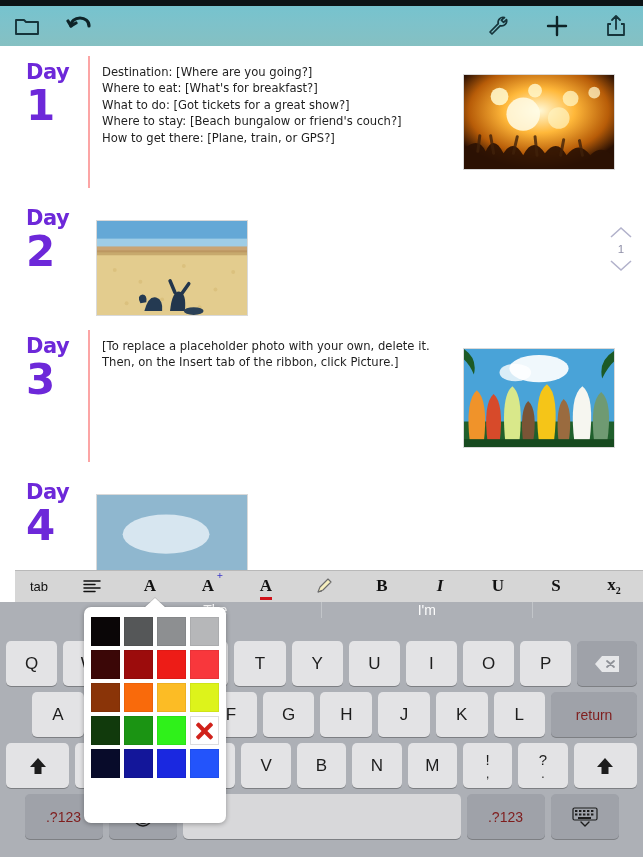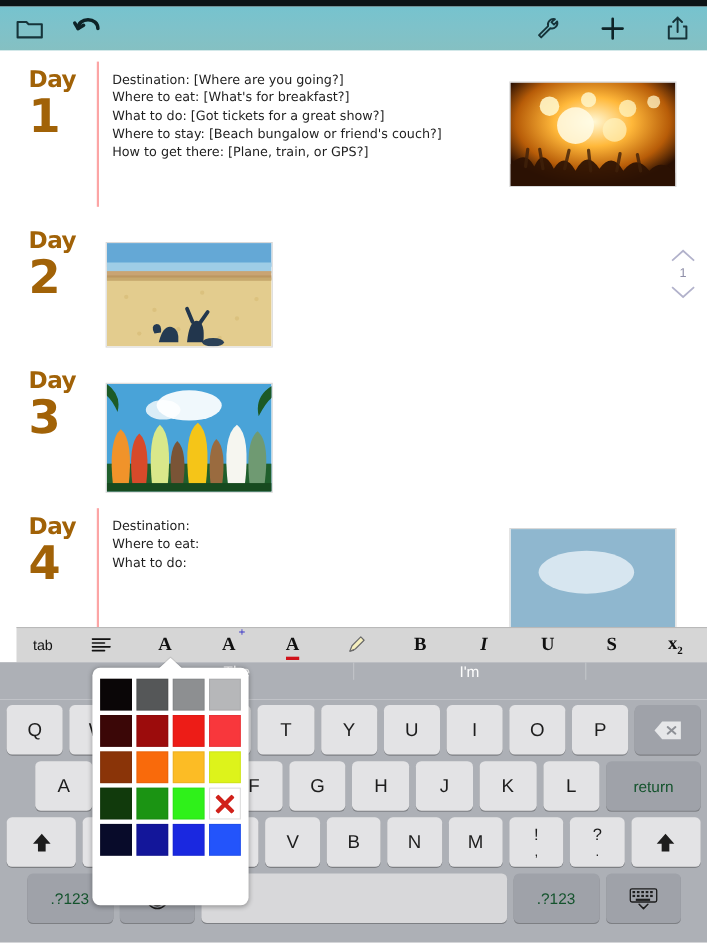--- a/index.html
+++ b/index.html
@@ -36,21 +36,21 @@
     background: #ffffff;
     overflow: hidden;
   }
   .day-block {
     position: relative;
     display: flex;
     padding: 0 28px 0 26px;
   }
   .day-label {
     width: 62px; flex: 0 0 62px;
-    color: #a16207;
+    color: #6d28d9;
     font-family: "DejaVu Sans", sans-serif;
     font-weight: bold;
     padding-top: 6px;
     line-height: 1;
   }
   .day-word { font-size: 21px; letter-spacing: -0.5px; }
   .day-num  { font-size: 42px; line-height: 1.05; margin-top: 1px; }
 
   .day-body {
     flex: 1 1 auto;
@@ -148,21 +148,21 @@
     background: #e3e3e5;
     border-radius: 5px;
     margin: 0 3px;
     display: flex; align-items: center; justify-content: center;
     font-size: 17px; color: #1d1d1d;
     box-shadow: 0 1px 0 rgba(0,0,0,0.28);
     cursor: pointer;
     font-family: "Liberation Sans", sans-serif;
   }
   .key.letter { width: 53px; }
-  .key.dark { background: #9fa2a9; color: #14532d; }
+  .key.dark { background: #9fa2a9; color: #7f1d1d; }
   .key.dark.small { font-size: 14px; }
   .key.bksp { width: 62px; }
   .key.ret  { width: 88px; font-size: 14px; }
   .key.shift { width: 68px; }
   .key.shift2 { width: 68px; }
   .key.num { width: 78px; font-size: 14px; }
   .key.emoji { width: 68px; font-size: 19px; }
   .key.space { flex: 1 1 auto; max-width: 278px; background: #d8d8da; }
   .key.kbdhide { width: 68px; }
   .key.punct { width: 53px; flex-direction: column; line-height: 1; }
@@ -318,20 +318,23 @@
           <ellipse cx="98" cy="92" rx="10" ry="4" fill="#2b4157"></ellipse>
         </svg>
       </div>
     </div>
 
     <div class="day-block" style="margin-top:14px;">
       <div class="day-label">
         <div class="day-word">Day</div>
         <div class="day-num">3</div>
       </div>
+      <div class="day-body">
+        <div class="day-text">[To replace a placeholder photo with your own, delete it. Then, on the Insert tab of the ribbon, click Picture.]</div>
+      </div>
       <div class="day-photo tall">
         <svg class="photo-svg" viewBox="0 0 152 100" preserveAspectRatio="none">
           <rect width="152" height="100" fill="#49a3d8"></rect>
           <ellipse cx="76" cy="20" rx="30" ry="14" fill="#ffffff" opacity=".92"></ellipse>
           <ellipse cx="52" cy="24" rx="16" ry="9" fill="#ffffff" opacity=".8"></ellipse>
           <rect y="74" width="152" height="26" fill="#1f5f2c"></rect>
           <g>
             <path d="M6 96 q-5-44 7-54 q12 10 7 54 z" fill="#f0932a"></path>
             <path d="M24 96 q-5-40 6-50 q11 10 6 50 z" fill="#d74a2a"></path>
             <path d="M42 96 q-5-48 7-58 q12 10 7 58 z" fill="#d9e88a"></path>
@@ -345,25 +348,20 @@
           <path d="M152 2 q-16 10-12 28 q8-16 16-20 z" fill="#1c5a26"></path>
           <rect y="92" width="152" height="8" fill="#174a1f"></rect>
         </svg>
       </div>
     </div>
 
     <div class="day-block" style="margin-top:14px;">
       <div class="day-label">
         <div class="day-word">Day</div>
         <div class="day-num">4</div>
-      </div>
-      <div class="day-body">
-        <div class="day-text">Destination:
-Where to eat:
-What to do:</div>
       </div>
       <div class="day-photo">
         <svg class="photo-svg" viewBox="0 0 152 96" preserveAspectRatio="none">
           <rect width="152" height="96" fill="#8fb7cf"></rect>
           <ellipse cx="70" cy="40" rx="44" ry="20" fill="#e8f1f7" opacity=".8"></ellipse>
         </svg>
       </div>
     </div>
 
     <div class="page-nav">

